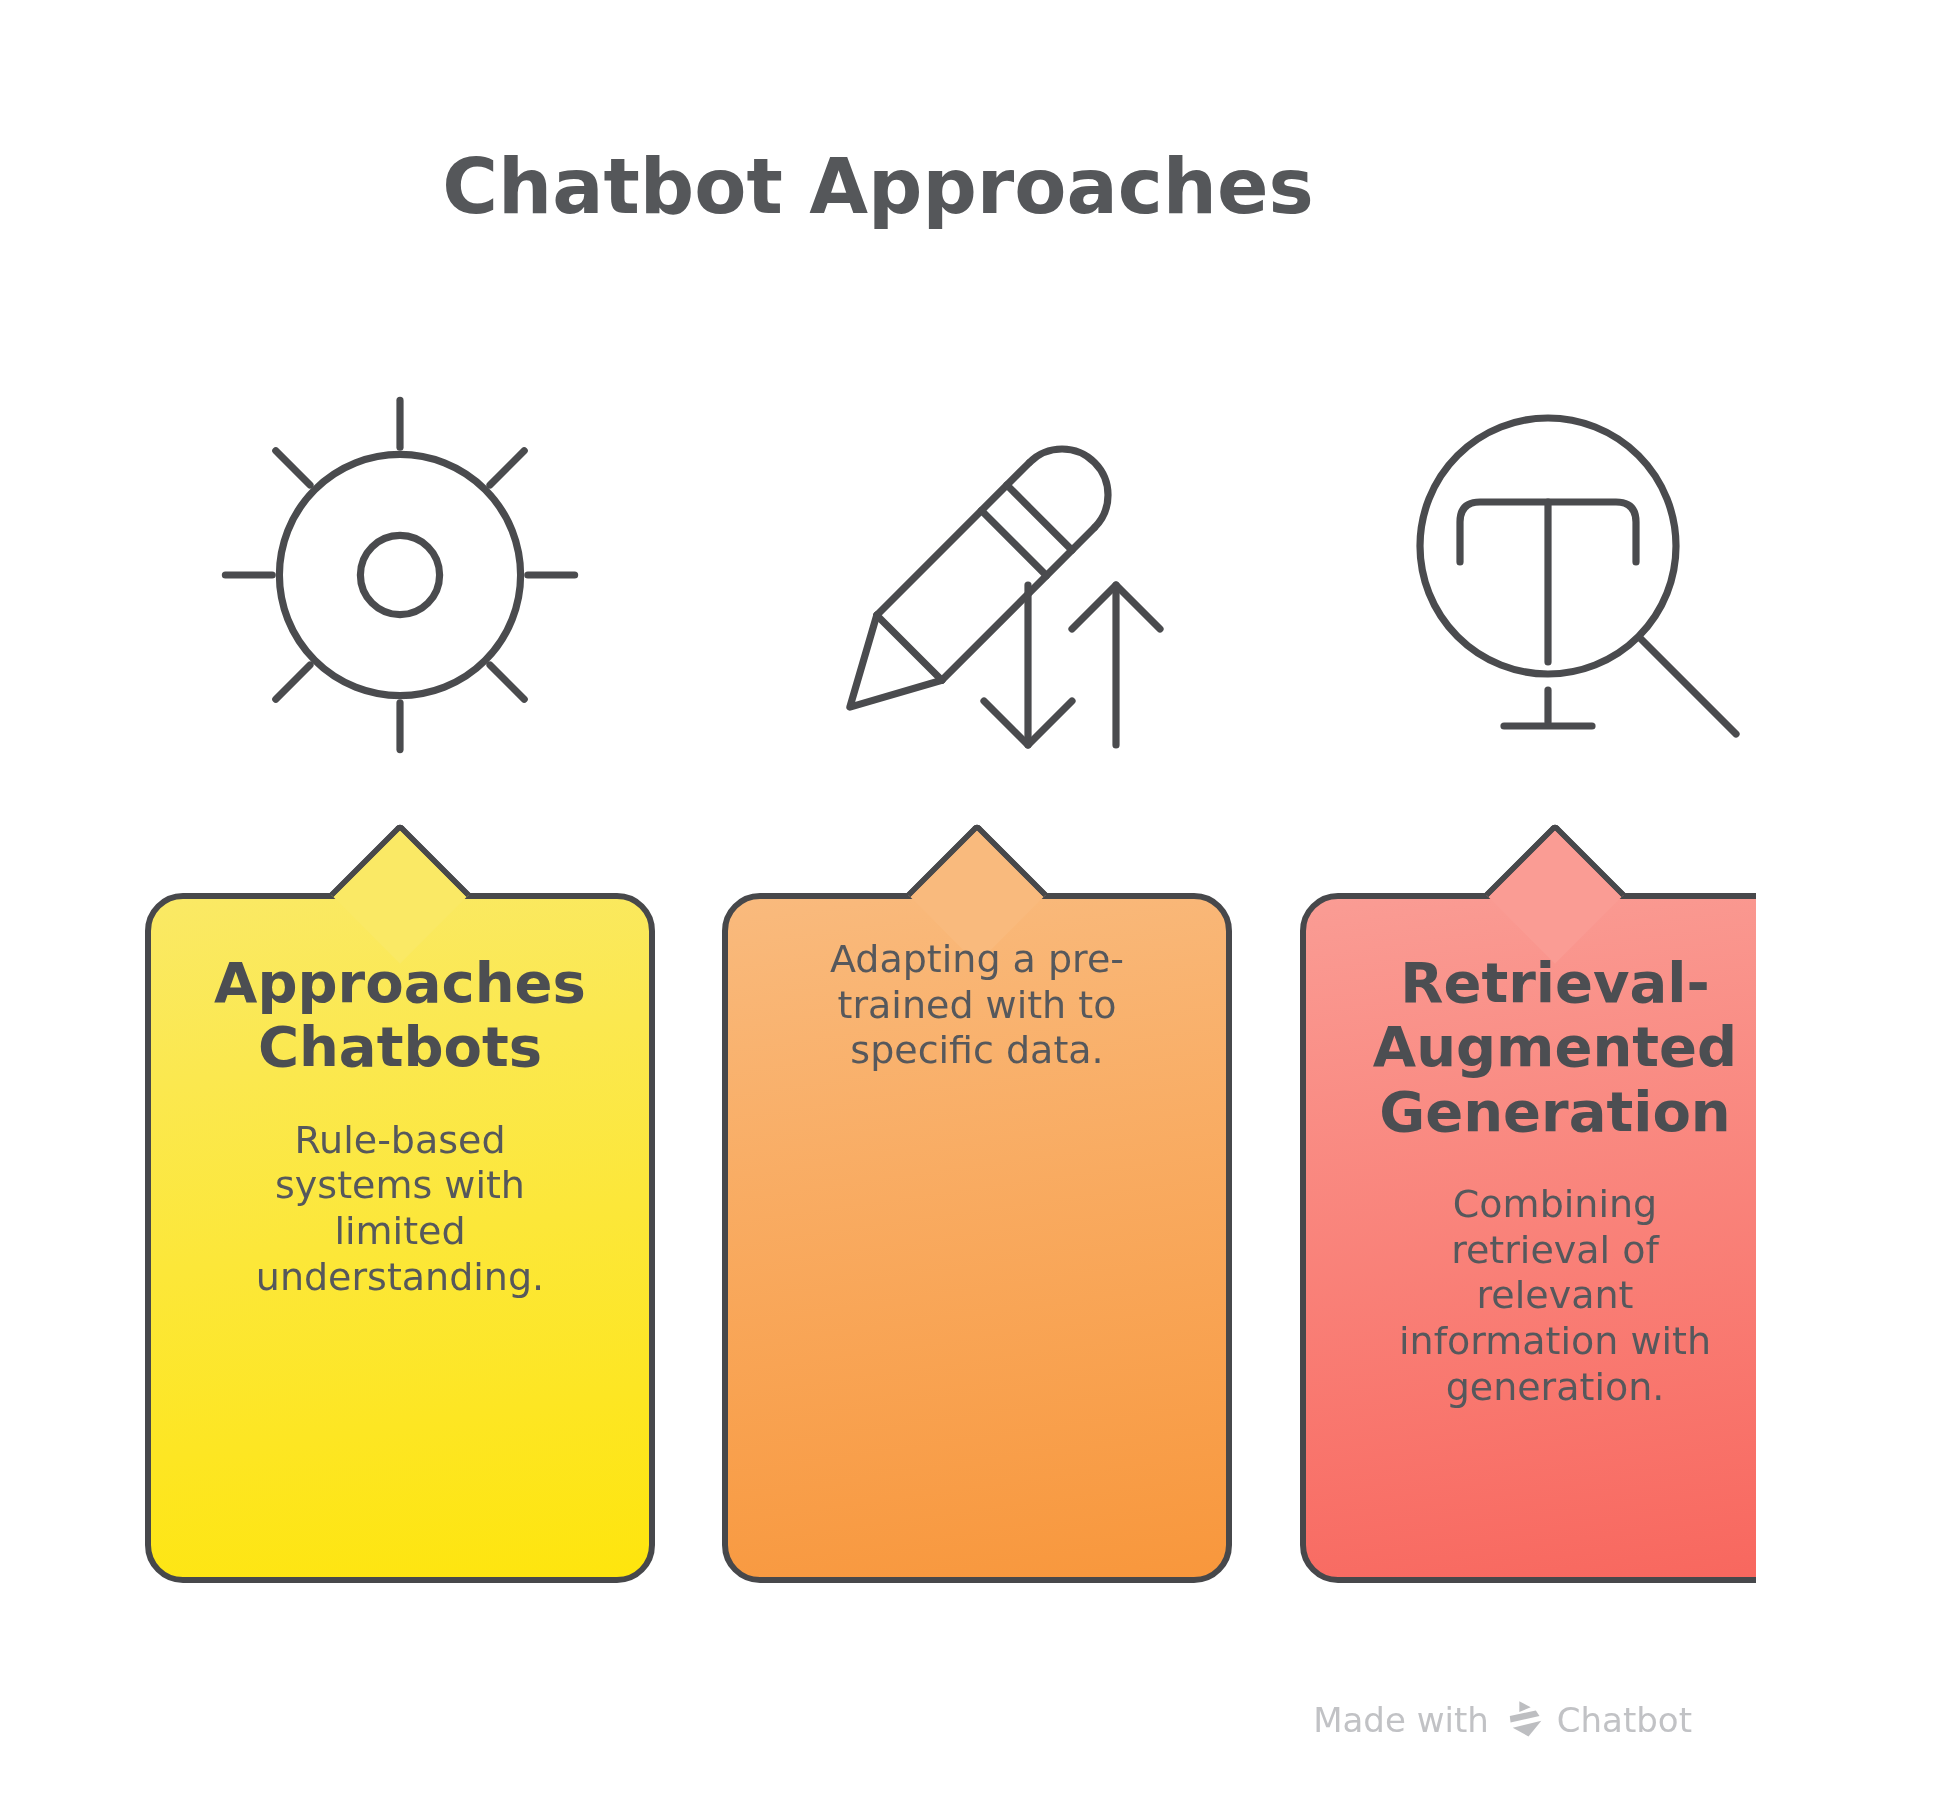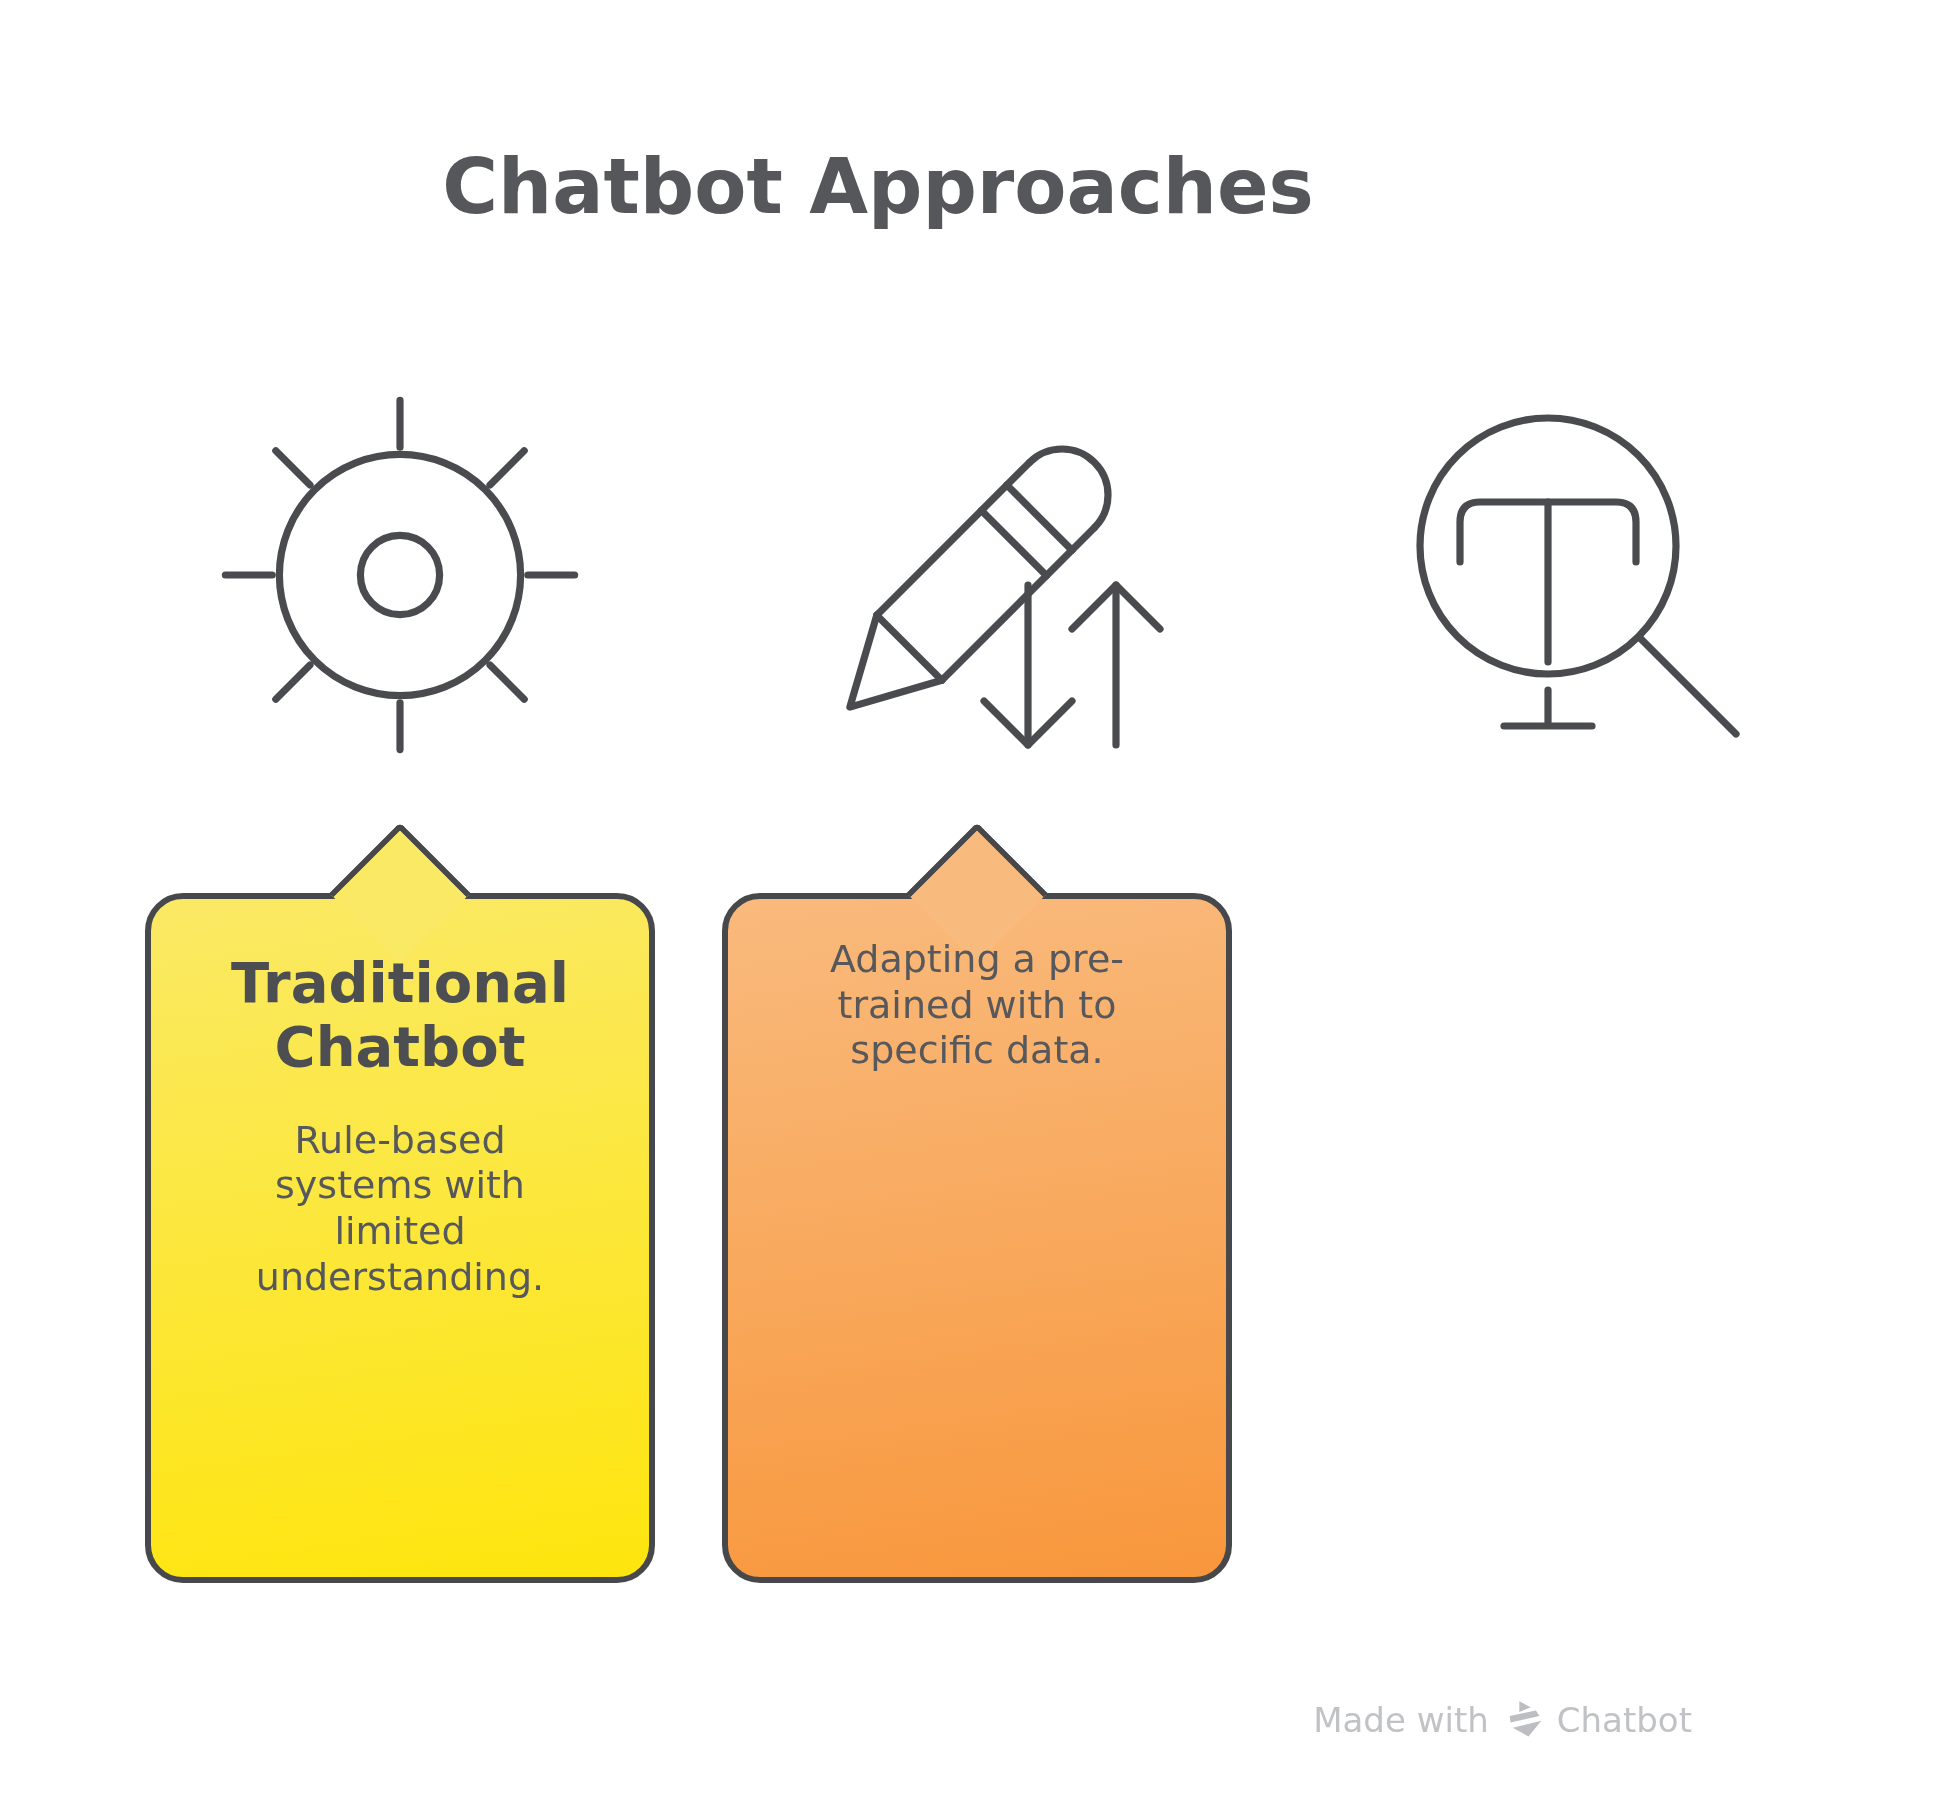--- a/index.html
+++ b/index.html
@@ -103,28 +103,32 @@
         <path d="M48 90 V70 Q48 60 58 60 H126 Q136 60 136 70 V90"></path>
         <line x1="92" y1="60" x2="92" y2="140"></line>
         <line x1="92" y1="154" x2="92" y2="170"></line>
         <line x1="70" y1="172" x2="114" y2="172"></line>
         <line x1="138" y1="128" x2="186" y2="176"></line>
       </g>
     </svg>
   </div>
 
   <div class="card card-1" style="--top: #FAE965; --bottom: #FEE50D;">
-    <div class="card-heading">Traditional Chatbot</div>
+    <div class="card-heading">Approaches Chatbots</div>
     <div class="card-body body-1">Rule-based systems with limited understanding.</div>
   </div>
 
   <div class="card card-2" style="--top: #F9BA7D; --bottom: #F8973C;">
     <div class="card-body body-2">Adapting a pre-trained with to specific data.</div>
   </div>
 
+  <div class="card card-3" style="--top: #FA9C94; --bottom: #F8675E;">
+    <div class="card-heading">Retrieval-Augmented Generation</div>
+    <div class="card-body body-3">Combining retrieval of relevant information with generation.</div>
+  </div>
 
   <div class="watermark">
     <span>Made with</span>
     <svg viewBox="0 0 24 24">
       <g fill="#BDBEC1">
         <path d="M10 1.8 L16.2 5 L10 7.6 Z"></path>
         <path d="M4.8 9.8 L19 6.8 L21 9.8 L5.2 13.4 Z"></path>
         <path d="M6.4 16.2 L22 12.4 L15 21 Z"></path>
       </g>
     </svg>

